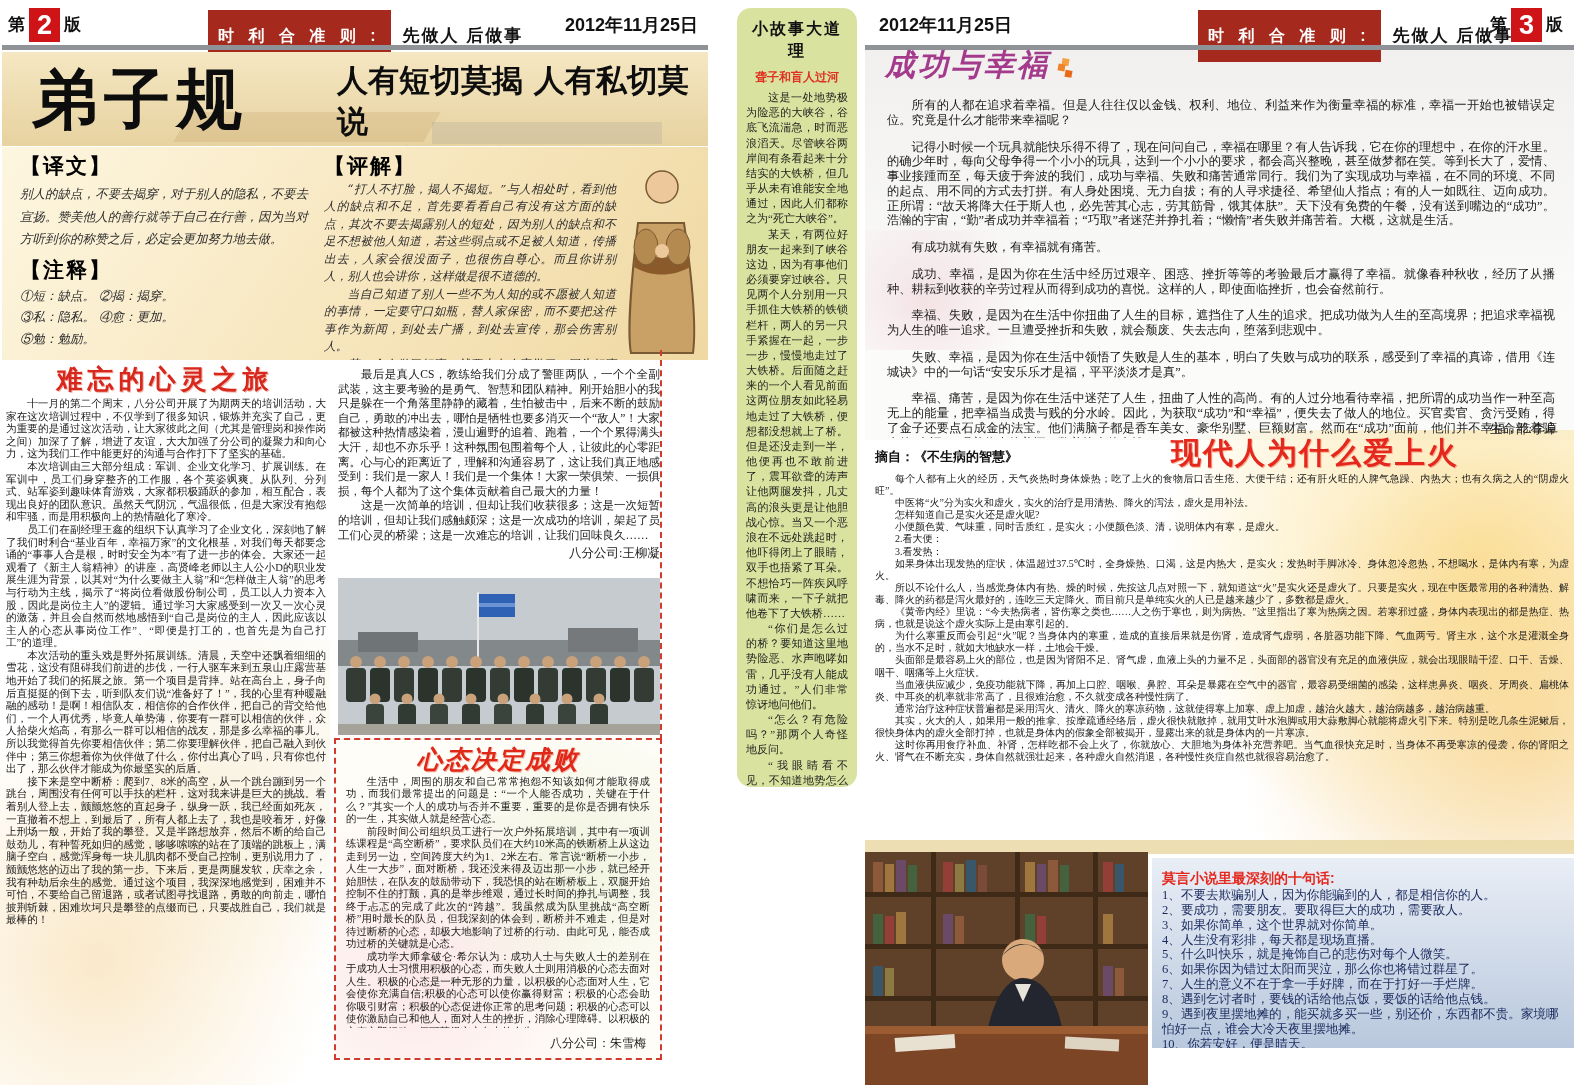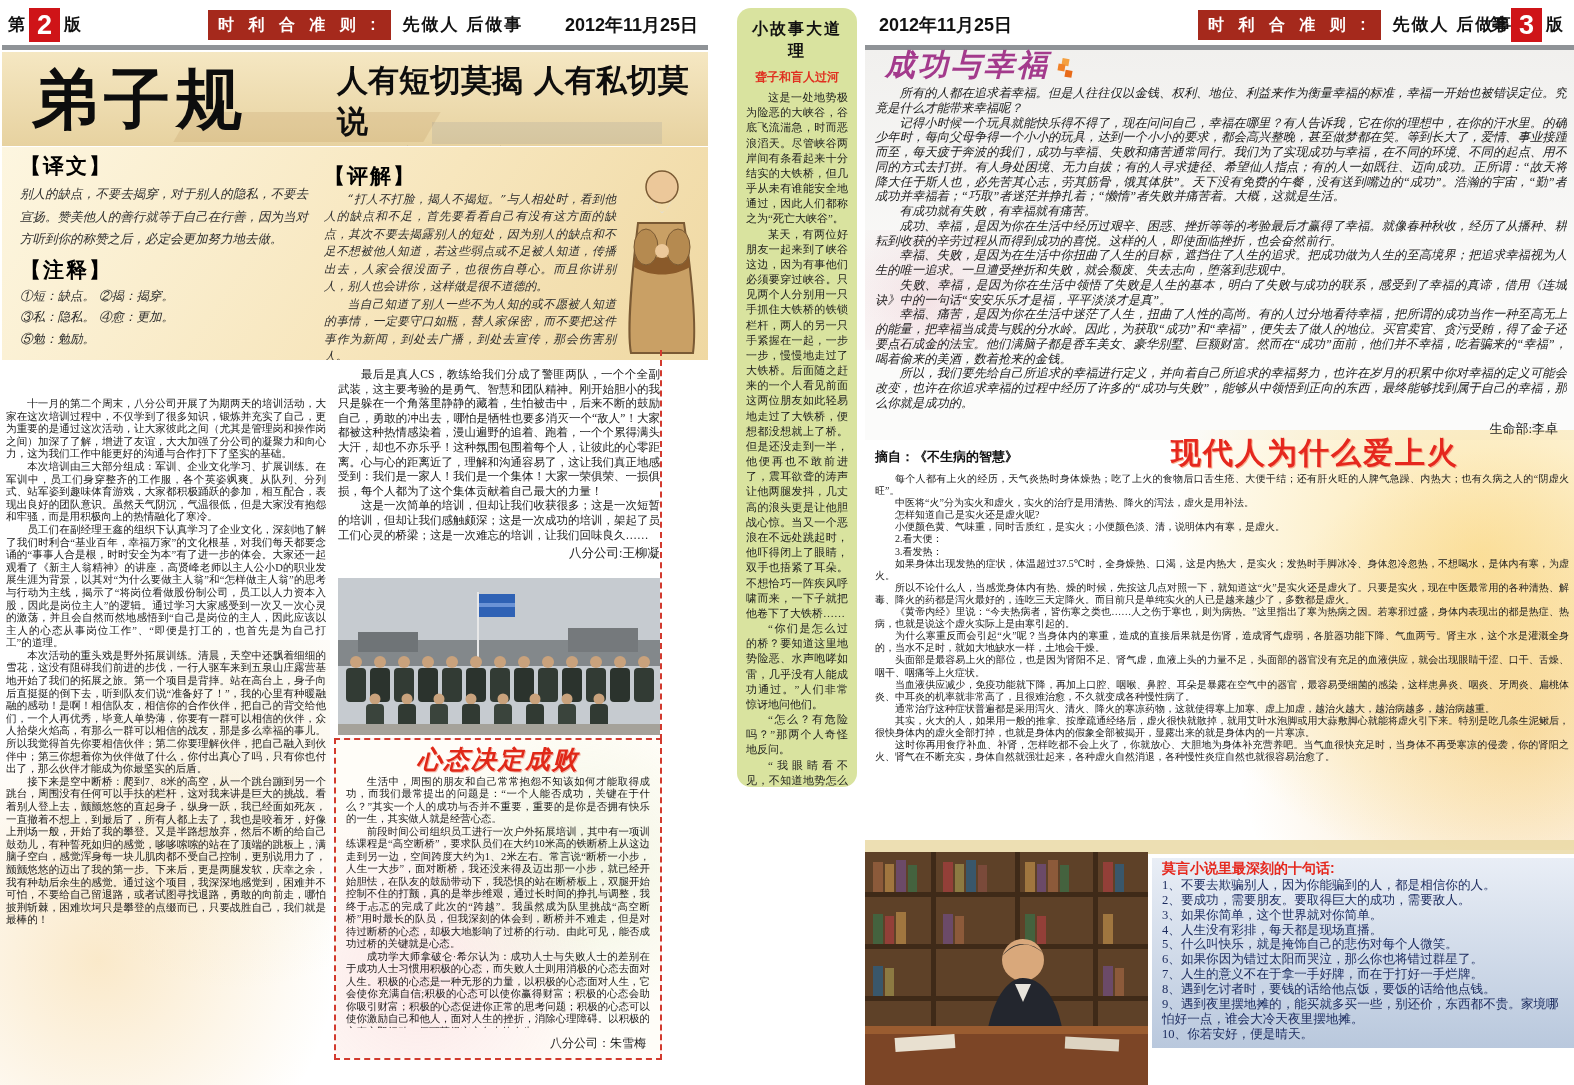--- a/index.html
+++ b/index.html
@@ -6,21 +6,21 @@
   .canvas{position:relative;width:1574px;height:1085px;background:#ffffff;overflow:hidden;
           font-family:"Liberation Serif","DejaVu Serif",serif;color:#1a1a1a;}
   .abs{position:absolute;}
   .clip{overflow:hidden;}
 
   
   .head-pre,.head-post{font:bold 17px/34px "Liberation Sans",sans-serif;color:#111;}
   .pagenum{display:inline-block;background:#cf1418;color:#fff;font:900 27px/34px "Liberation Sans",sans-serif;
            padding:0 8px;margin:0 4px;vertical-align:top;}
   .motto-red{display:inline-block;background:#a5291c;color:#fff;font:bold 16px/26px "Liberation Sans",sans-serif;
-             letter-spacing:5px;padding:2px 10px;}
+             letter-spacing:5px;padding:13px 10px;}
   .motto-black{font:bold 17px/30px "Liberation Sans",sans-serif;color:#111;margin-left:12px;letter-spacing:2px;}
   .head-date{font:bold 18px/34px "Liberation Sans",sans-serif;color:#111;}
   .rule{position:absolute;height:5px;background:#8f9397;}
 
   
   .masthead{left:2px;top:52px;width:706px;height:94px;background:linear-gradient(180deg,#f5e7c2,#e7d2a0);}
   .mh-deco1{left:180px;top:60px;width:250px;height:30px;background:rgba(170,120,60,.15);transform:skewX(-30deg);}
   .mh-deco2{left:430px;top:70px;width:230px;height:22px;background:rgba(90,110,150,.12);}
   .mh-title{left:30px;top:6px;font:900 66px/84px "DejaVu Sans",sans-serif;color:#0d0d0d;letter-spacing:6px;}
   .mh-quotes{left:335px;top:8px;width:365px;font:900 31px/41px "DejaVu Sans",sans-serif;color:#0d0d0d;letter-spacing:0px;}
@@ -73,31 +73,31 @@
   .rp-bgflower{left:865px;top:230px;width:200px;height:120px;
                background:radial-gradient(circle at 30% 60%,rgba(215,120,140,.18),transparent 65%);}
   .rp-sun{left:1150px;top:430px;width:424px;height:420px;
           background:radial-gradient(circle at 78% 30%,rgba(248,196,60,.45),rgba(248,214,110,.18) 55%,transparent 72%),
                      radial-gradient(circle at 88% 72%,rgba(238,166,52,.35),transparent 60%);}
   .rp-band{left:865px;top:840px;width:709px;height:14px;background:#ead9a6;opacity:.85;}
   .rt1-title{left:885px;top:46px;font:bold italic 30px/38px "DejaVu Serif",serif;color:#a33a8c;letter-spacing:3px;}
   .ornament{display:inline-block;width:7px;height:7px;background:#f08228;vertical-align:middle;margin-left:8px;
             box-shadow:8px 5px 0 #e86a18,3px -6px 0 #f4a040;transform:rotate(10deg);}
   .rt1-body{left:875px;top:86px;width:692px;height:352px;font-size:12.3px;line-height:1.2;}
-  .rt1-body p{margin:0;text-indent:2em;text-align:justify;font-style:italic;}
+  .rt1-body p{margin:12px;text-indent:2em;text-align:justify;}
   .rt1-sig{position:absolute;right:16px;top:420px;font-size:13px;}
   .rt2-title{left:1140px;top:436px;width:350px;text-align:center;font:900 30px/34px "Liberation Sans",sans-serif;
              color:#e5281e;letter-spacing:2px;text-shadow:1px 1px 0 #f8b090;}
   .rt2-source{left:875px;top:448px;font:bold 13px/18px "Liberation Sans",sans-serif;color:#111;text-align:center;}
   .rt2-body{left:875px;top:473px;width:694px;height:366px;font-size:10px;line-height:1.21;}
   .rt2-body p{margin:0;text-indent:2em;text-align:justify;}
 
   
   .moyan-photo{left:865px;top:852px;width:283px;height:233px;}
-  .moyan-box{left:1152px;top:858px;width:422px;height:190px;box-sizing:border-box;padding:0 10px;
+  .moyan-box{left:1152px;top:858px;width:422px;height:190px;box-sizing:border-box;padding:10px 10px;
              background:linear-gradient(180deg,#e9eef6,#b9c8dd);}
   .mo-title{font:bold 14px/20px "Liberation Sans",sans-serif;color:#e5281e;}
   .mo-item{font-size:12.6px;line-height:1.18;color:#1a2a5e;margin:0;}
 </style>
 </head>
 <body>
 
 <div class="canvas">
 
   <div class="abs" style="left:8px;top:8px;width:700px;height:38px;">
@@ -123,40 +123,41 @@
     <div class="abs" style="left:18px;top:6px;width:288px;">
       <div class="sec-head">【译文】</div>
       <div class="kaiti yiwen-body">别人的缺点，不要去揭穿，对于别人的隐私，不要去宣扬。赞美他人的善行就等于自己在行善，因为当对方听到你的称赞之后，必定会更加努力地去做。</div>
       <div class="sec-head" style="margin-top:6px;">【注释】</div>
       <div class="kaiti" style="margin-top:2px;">
           <div class="zs-line">①短：缺点。 ②揭：揭穿。</div>
           <div class="zs-line">③私：隐私。 ④愈：更加。</div>
           <div class="zs-line">⑤勉：勉励。</div>
         </div>
     </div>
-    <div class="abs" style="left:322px;top:16px;width:292px;">
+    <div class="abs" style="left:322px;top:6px;width:292px;">
       <div class="sec-head">【评解】</div>
       <div class="kaiti" style="margin-top:2px;">
           <p class="pj-para">“打人不打脸，揭人不揭短。”与人相处时，看到他人的缺点和不足，首先要看看自己有没有这方面的缺点，其次不要去揭露别人的短处，因为别人的缺点和不足不想被他人知道，若这些弱点或不足被人知道，传播出去，人家会很没面子，也很伤自尊心。而且你讲别人，别人也会讲你，这样做是很不道德的。</p>
           <p class="pj-para">当自己知道了别人一些不为人知的或不愿被人知道的事情，一定要守口如瓶，替人家保密，而不要把这件事作为新闻，到处去广播，到处去宣传，那会伤害别人。</p>
           <p class="pj-para">若一个人做了好事，就要去向人家学习，因为好事即善事，帮助了他人，自己也很快乐，很安慰。别人若看到你的善行也会向你学习，并会夸奖、称赞你。</p>
         </div>
     </div>
     <svg class="abs" style="right:2px;top:8px;" width="88" height="200" viewBox="0 0 88 200">
       <path d="M20,68 C14,118 9,178 13,198 L75,198 C79,168 73,116 66,68 Z" fill="#c9a065" stroke="#7a5a34" stroke-width="2"></path>
       <path d="M18,95 C30,105 58,105 70,95 L72,112 C55,122 33,122 16,112 Z" fill="#8a5a2a"></path>
       <circle cx="44" cy="32" r="16" fill="#ecc89a" stroke="#7a5a34" stroke-width="1.5"></circle>
       <path d="M28,26 Q44,6 60,26 Q52,16 44,16 Q36,16 28,26 Z" fill="#4a4a4a"></path>
       <path d="M33,42 Q44,72 55,42 Q49,56 44,58 Q39,56 33,42 Z" fill="#dedede"></path>
       <ellipse cx="28" cy="92" rx="12" ry="18" fill="#b58a50" stroke="#7a5a34"></ellipse>
       <ellipse cx="60" cy="92" rx="12" ry="18" fill="#b58a50" stroke="#7a5a34"></ellipse>
       <circle cx="44" cy="96" r="7" fill="#ecc89a"></circle>
     </svg>
   </div>
 
+  <div class="abs a1-title">难忘的心灵之旅</div>
   <div class="abs flower1"></div>
   <div class="abs body-col a1-col1 clip">
       <p>十一月的第二个周末，八分公司开展了为期两天的培训活动，大家在这次培训过程中，不仅学到了很多知识，锻炼并充实了自己，更为重要的是通过这次活动，让大家彼此之间（尤其是管理岗和操作岗之间）加深了了解，增进了友谊，大大加强了分公司的凝聚力和向心力，这为我们工作中能更好的沟通与合作打下了坚实的基础。</p>
       <p>本次培训由三大部分组成：军训、企业文化学习、扩展训练。在军训中，员工们身穿整齐的工作服，各个英姿飒爽。从队列、分列式、站军姿到趣味体育游戏，大家都积极踊跃的参加，相互配合，表现出良好的团队意识。虽然天气阴沉，气温很低，但是大家没有抱怨和牢骚，而是用积极向上的热情融化了寒冷。</p>
       <p>员工们在副经理王鑫的组织下认真学习了企业文化，深刻地了解了我们时利合“基业百年，幸福万家”的文化根基，对我们每天都要念诵的“事事人合是根，时时安全为本”有了进一步的体会。大家还一起观看了《新主人翁精神》的讲座，高贤峰老师以主人公小D的职业发展生涯为背景，以其对“为什么要做主人翁”和“怎样做主人翁”的思考与行动为主线，揭示了“将岗位看做股份制公司，员工以人力资本入股，因此是岗位主人”的逻辑。通过学习大家感受到一次又一次心灵的激荡，并且会自然而然地感悟到“自己是岗位的主人，因此应该以主人的心态从事岗位工作”、“即便是打工的，也首先是为自己打工”的道理。</p>
       <p>本次活动的重头戏是野外拓展训练。清晨，天空中还飘着细细的雪花，这没有阻碍我们前进的步伐，一行人驱车来到五泉山庄露营基地开始了我们的拓展之旅。第一个项目是背摔。站在高台上，身子向后直挺挺的倒下去，听到队友们说“准备好了！”，我的心里有种暖融融的感动！是啊！相信队友，相信你的合作伙伴，把自己的背交给他们，一个人再优秀，毕竟人单势薄，你要有一群可以相信的伙伴，众人拾柴火焰高，有那么一群可以相信的战友，那是多么幸福的事儿。所以我觉得首先你要相信伙伴；第二你要理解伙伴，把自己融入到伙伴中；第三你想着你为伙伴做了什么，你付出真心了吗，只有你也付出了，那么伙伴才能成为你最坚实的后盾。</p>
       <p>接下来是空中断桥：爬到7、8米的高空，从一个跳台蹦到另一个跳台，周围没有任何可以手扶的栏杆，这对我来讲是巨大的挑战。看着别人登上去，颤颤悠悠的直起身子，纵身一跃，我已经面如死灰，一直撤着不想上，到最后了，所有人都上去了，我也是咬着牙，好像上刑场一般，开始了我的攀登。又是半路想放弃，然后不断的给自己鼓劲儿，有种誓死如归的感觉，哆哆嗦嗦的站在了顶端的跳板上，满脑子空白，感觉浑身每一块儿肌肉都不受自己控制，更别说用力了，颤颤悠悠的迈出了我的第一步。下来后，更是两腿发软，庆幸之余，我有种劫后余生的感觉。通过这个项目，我深深地感觉到，困难并不可怕，不要给自己留退路，或者试图寻找退路，勇敢的向前走，哪怕披荆斩棘，困难坎坷只是攀登的点缀而已，只要战胜自己，我们就是最棒的！</p>
     </div>
   <div class="abs body-col a1-col2 clip">
     <div>

